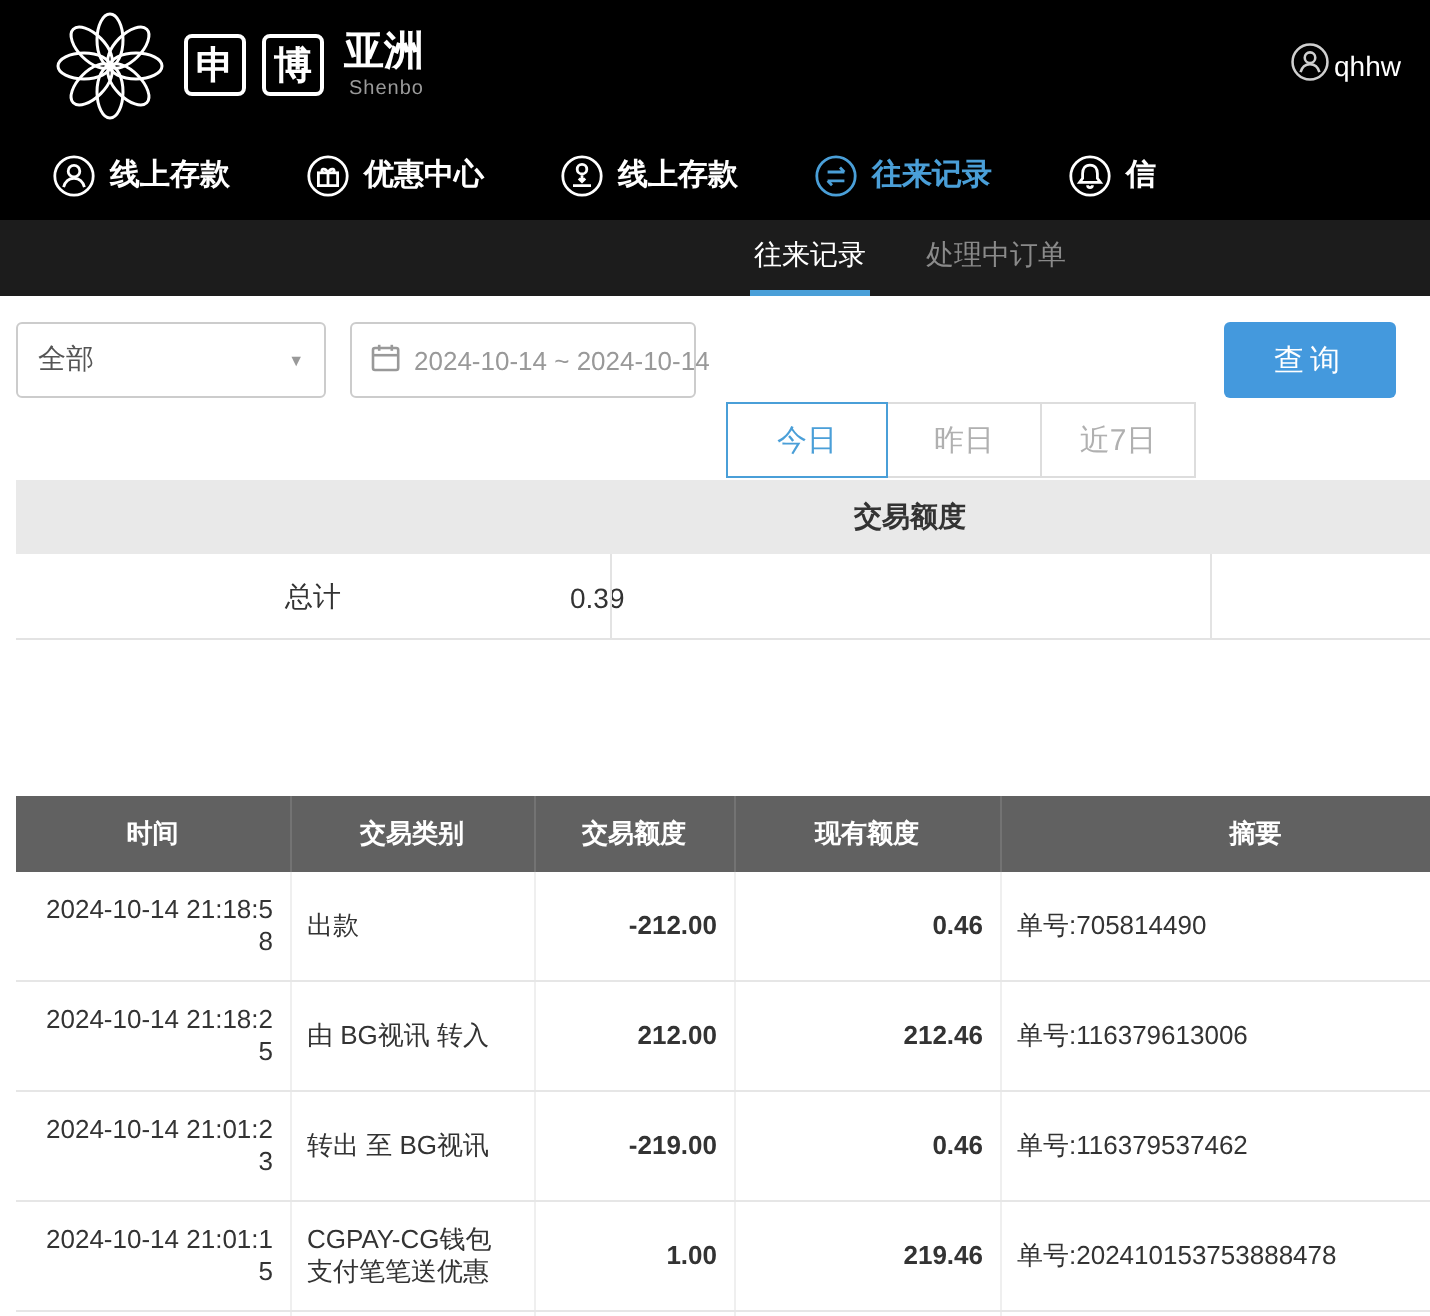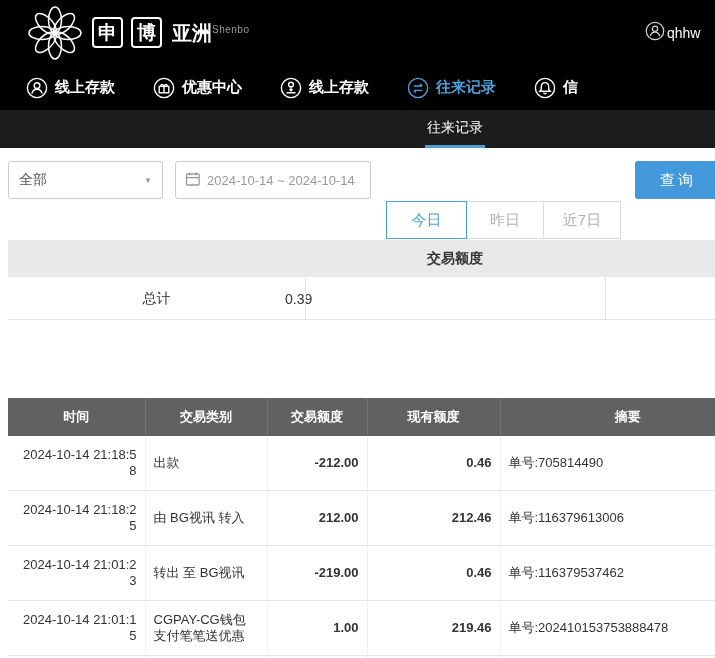--- a/index.html
+++ b/index.html
@@ -6,21 +6,21 @@
   html,body { width:715px; height:658px; overflow:hidden; background:#fff;
     font-family:"Liberation Sans","DejaVu Sans",sans-serif; }
   .page { width:910px; position:relative; }
 
   
   .topbar { height:65px; background:#000; position:relative; display:flex; align-items:center; }
   .logo { display:flex; align-items:center; gap:8px; padding-left:26px; cursor:pointer; }
   .flower svg { display:block; }
   .logo-box { width:31px; height:31px; border:2px solid #fff; border-radius:4px; color:#fff;
     font-size:19px; font-weight:bold; display:flex; align-items:center; justify-content:center; }
-  .logo-east { display:flex; flex-direction:row; margin-left:2px; }
+  .logo-east { display:flex; flex-direction:column; margin-left:2px; }
   .logo-region { color:#fff; font-size:20px; font-weight:bold; line-height:1.1; }
   .logo-sub { color:#9a9a9a; font-size:10px; text-align:right; letter-spacing:.5px; margin-top:2px; }
   .userbox { position:absolute; left:645px; top:0; height:65px; display:flex; align-items:center;
     gap:2px; color:#fff; font-size:14px; cursor:pointer; white-space:nowrap; }
 
   
   .mainnav { height:45px; background:#000; display:flex; align-items:center; padding-left:26px; }
   .nav-item { display:flex; align-items:center; gap:7px; color:#fff; font-size:15px; font-weight:bold;
     margin-right:38px; cursor:pointer; white-space:nowrap; }
   .nav-item.active { color:#4a9fd8; }
@@ -30,21 +30,21 @@
   .subnav { height:38px; background:#1c1c1c; display:flex; justify-content:center; gap:26px; }
   .tab { display:flex; align-items:center; color:#8a8a8a; font-size:14px; padding:0 2px;
     border-bottom:3px solid transparent; cursor:pointer; }
   .tab.active { color:#fff; border-bottom-color:#4a9fd8; }
 
   
   .filters { display:flex; align-items:flex-start; padding:13px 0 0 8px; height:51px; }
   .select { width:155px; height:38px; border:1px solid #ccc; border-radius:3px; display:flex;
     align-items:center; padding:0 10px; color:#555; font-size:14px; cursor:pointer; background:#fff; }
   .caret { margin-left:auto; color:#999; font-size:8px; }
-  .datefield { width:196px; height:38px; border:1px solid #ccc; border-radius:3px; display:flex;
+  .datefield { width:173px; height:38px; border:1px solid #ccc; border-radius:3px; display:flex;
     align-items:center; gap:7px; padding:16px 9px; margin-left:12px; color:#999; font-size:13px;
     cursor:text; background:#fff; white-space:nowrap; }
   .quick { display:flex; margin-left:15px;margin-top:40px; }
   .qbtn { height:38px; width:78px; background:#fff; border:1px solid #ddd; color:#b0b0b0;
     font-size:15px; display:flex; align-items:center; justify-content:center; cursor:pointer; }
   .qbtn + .qbtn { margin-left:-1px; }
   .qbtn.active { width:81px; border-color:#4a9fd8; color:#4a9fd8; position:relative; z-index:1; }
   .search-btn { height:38px; width:86px; margin-left:14px; background:#4499dd; color:#fff;
     font-size:15px; border:none; border-radius:3px; display:flex; align-items:center;
     justify-content:center; cursor:pointer; letter-spacing:3px; }
@@ -161,20 +161,23 @@
         </svg>
       </span>
       <span>信</span>
     </div>
   </div>
 
   <div class="subnav">
     <div class="tab active">
       <span>往来记录</span>
     </div>
+    <div class="tab">
+      <span>处理中订单</span>
+    </div>
   </div>
 
   <div class="filters">
     <div class="select">
       <span>全部</span>
       <span class="caret">▼</span>
     </div>
     <div class="datefield">
       <span>
         <svg width="15" height="16" viewBox="0 0 15 16" fill="none" stroke="#999" stroke-width="1.3">

